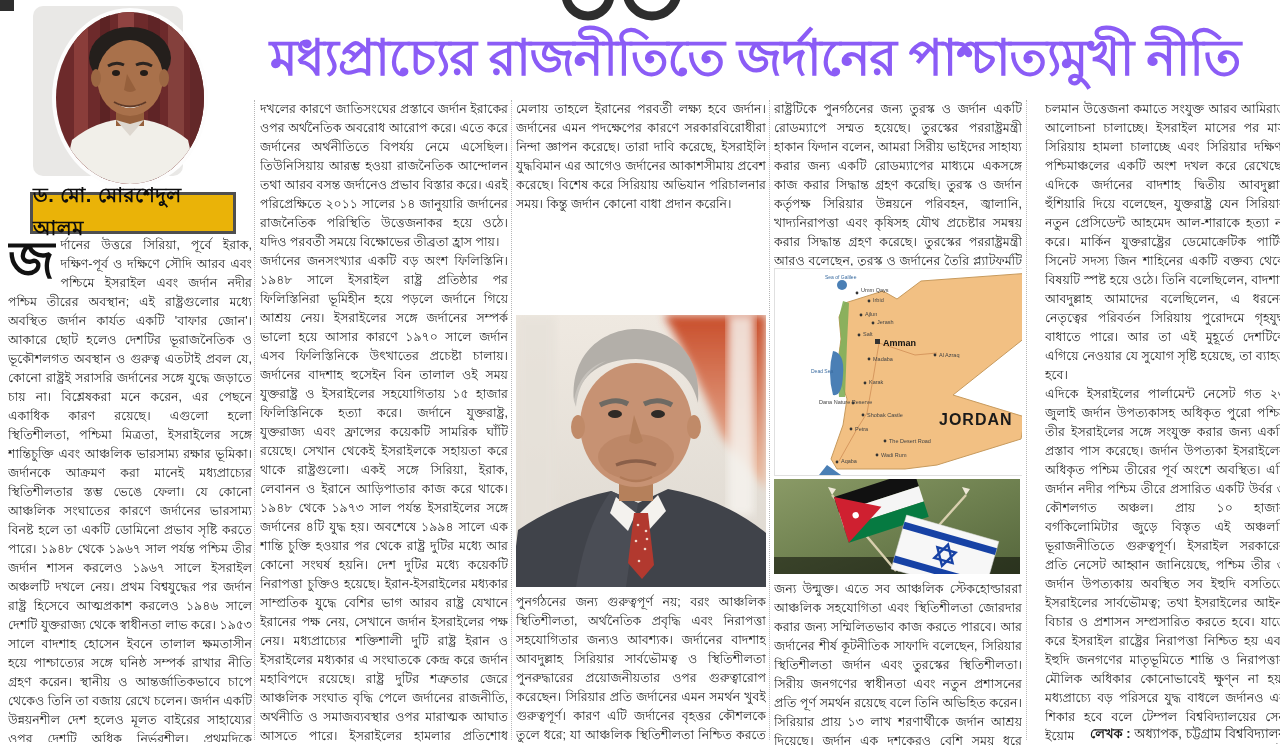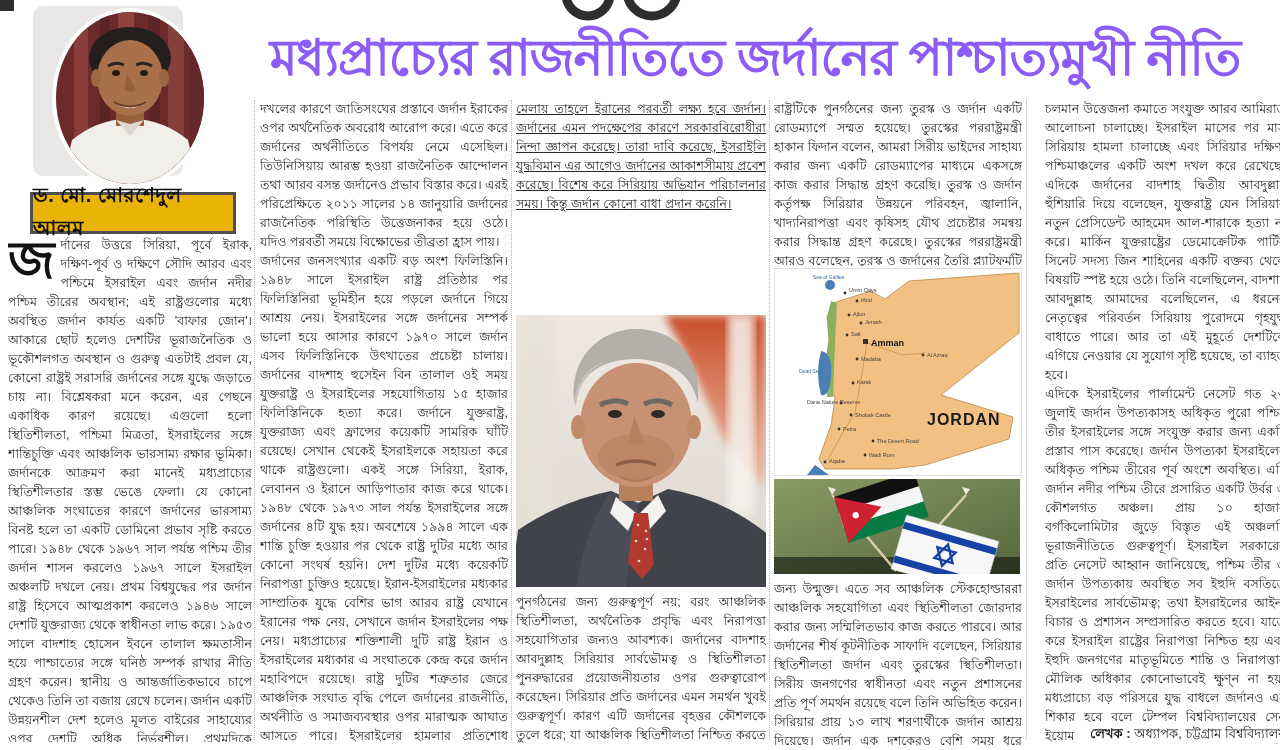--- a/index.html
+++ b/index.html
@@ -40,21 +40,21 @@
   .clip{overflow:hidden;}
   .dropcap{
     float:left;font-size:52px;line-height:44px;font-weight:bold;color:#111;
     padding:2px 6px 0 0;
   }
   .divider{position:absolute;top:100px;height:640px;width:0;border-left:1px dotted #b5b5b5;}
   #div1{left:254px;} #div2{left:511px;} #div3{left:769px;} #div4{left:1026px;}
   
   figure{margin:0;padding:0;}
   #king-figure{width:250px;height:272px;margin:4px 0 6px 0;}
-  #map-figure{width:248px;height:208px;margin:2px 0 0 0;background:#fff;border:1px solid #e0e0e0;box-sizing:border-box;}
+  #map-figure{width:248px;height:208px;margin:2px 0 0 0;background:#fff;border:1px solid #e0e0e0;box-sizing:border-box;padding-left:12px;}
   #flags-figure{width:248px;height:95px;margin:3px 0 6px 0;}
   svg{display:block;}
   
   #byline{
     position:absolute;right:0;bottom:2px;background:#fff;padding:2px 0 0 10px;
     font-size:13px;color:#1d1d1d;
   }
   #byline .b{font-weight:bold;}
 </style>
 </head>
@@ -108,21 +108,21 @@
   <span class="dropcap">জ</span>
   <p>র্দানের উত্তরে সিরিয়া, পূর্বে ইরাক, দক্ষিণ-পূর্ব ও দক্ষিণে সৌদি আরব এবং পশ্চিমে ইসরাইল এবং জর্দান নদীর পশ্চিম তীরের অবস্থান; এই রাষ্ট্রগুলোর মধ্যে অবস্থিত জর্দান কার্যত একটি 'বাফার জোন'। আকারে ছোট হলেও দেশটির ভূরাজনৈতিক ও ভূকৌশলগত অবস্থান ও গুরুত্ব এতটাই প্রবল যে, কোনো রাষ্ট্রই সরাসরি জর্দানের সঙ্গে যুদ্ধে জড়াতে চায় না। বিশ্লেষকরা মনে করেন, এর পেছনে একাধিক কারণ রয়েছে। এগুলো হলো স্থিতিশীলতা, পশ্চিমা মিত্রতা, ইসরাইলের সঙ্গে শান্তিচুক্তি এবং আঞ্চলিক ভারসাম্য রক্ষার ভূমিকা। জর্দানকে আক্রমণ করা মানেই মধ্যপ্রাচ্যের স্থিতিশীলতার স্তম্ভ ভেঙে ফেলা। যে কোনো আঞ্চলিক সংঘাতের কারণে জর্দানের ভারসাম্য বিনষ্ট হলে তা একটি ডোমিনো প্রভাব সৃষ্টি করতে পারে। ১৯৪৮ থেকে ১৯৬৭ সাল পর্যন্ত পশ্চিম তীর জর্দান শাসন করলেও ১৯৬৭ সালে ইসরাইল অঞ্চলটি দখলে নেয়। প্রথম বিশ্বযুদ্ধের পর জর্দান রাষ্ট্র হিসেবে আত্মপ্রকাশ করলেও ১৯৪৬ সালে দেশটি যুক্তরাজ্য থেকে স্বাধীনতা লাভ করে। ১৯৫৩ সালে বাদশাহ হোসেন ইবনে তালাল ক্ষমতাসীন হয়ে পাশ্চাত্যের সঙ্গে ঘনিষ্ঠ সম্পর্ক রাখার নীতি গ্রহণ করেন। স্থানীয় ও আন্তর্জাতিকভাবে চাপে থেকেও তিনি তা বজায় রেখে চলেন। জর্দান একটি উন্নয়নশীল দেশ হলেও মূলত বাইরের সাহায্যের ওপর দেশটি অধিক নির্ভরশীল। প্রথমদিকে যুক্তরাজ্যের অর্থনৈতিক সাহায্যের ওপর রাষ্ট্রটি নির্ভরশীল ছিল। পরবর্তী সময়ে অর্থাৎ ১৯৬৪ সাল থেকে যুক্তরাষ্ট্রের নিকট থেকে সহযোগিতা পেয়ে আসছে। ১৯৬৭ সালে সংঘটিত আরব-ইসরাইল যুদ্ধের পর থেকে পাশ্চাত্যের অন্যান্য দেশসহ সৌদি আরব, কুয়েত ও সংযুক্ত আরব আমিরাত জর্দানকে অর্থনৈতিক সহযোগিতা দিয়ে আসছে। ইরান-ইরাক যুদ্ধের সময় (১৯৮০-১৯৯০) জর্দানের বন্দর আকাবা ইরাকের জন্য সুবিধাজনক হওয়ায় এই সুযোগটি জর্দান গ্রহণ করে। আবার ইরাক কর্তৃক কুয়েত</p>
 </div>
 
 <div class="col" id="col2">
   <p>দখলের কারণে জাতিসংঘের প্রস্তাবে জর্দান ইরাকের ওপর অর্থনৈতিক অবরোধ আরোপ করে। এতে করে জর্দানের অর্থনীতিতে বিপর্যয় নেমে এসেছিল। তিউনিসিয়ায় আরম্ভ হওয়া রাজনৈতিক আন্দোলন তথা আরব বসন্ত জর্দানেও প্রভাব বিস্তার করে। এরই পরিপ্রেক্ষিতে ২০১১ সালের ১৪ জানুয়ারি জর্দানের রাজনৈতিক পরিস্থিতি উত্তেজনাকর হয়ে ওঠে। যদিও পরবর্তী সময়ে বিক্ষোভের তীব্রতা হ্রাস পায়।</p>
   <p>জর্দানের জনসংখ্যার একটি বড় অংশ ফিলিস্তিনি। ১৯৪৮ সালে ইসরাইল রাষ্ট্র প্রতিষ্ঠার পর ফিলিস্তিনিরা ভূমিহীন হয়ে পড়লে জর্দানে গিয়ে আশ্রয় নেয়। ইসরাইলের সঙ্গে জর্দানের সম্পর্ক ভালো হয়ে আসার কারণে ১৯৭০ সালে জর্দান এসব ফিলিস্তিনিকে উৎখাতের প্রচেষ্টা চালায়। জর্দানের বাদশাহ হুসেইন বিন তালাল ওই সময় যুক্তরাষ্ট্র ও ইসরাইলের সহযোগিতায় ১৫ হাজার ফিলিস্তিনিকে হত্যা করে। জর্দানে যুক্তরাষ্ট্র, যুক্তরাজ্য এবং ফ্রান্সের কয়েকটি সামরিক ঘাঁটি রয়েছে। সেখান থেকেই ইসরাইলকে সহায়তা করে থাকে রাষ্ট্রগুলো। একই সঙ্গে সিরিয়া, ইরাক, লেবানন ও ইরানে আড়িপাতার কাজ করে থাকে। ১৯৪৮ থেকে ১৯৭৩ সাল পর্যন্ত ইসরাইলের সঙ্গে জর্দানের ৪টি যুদ্ধ হয়। অবশেষে ১৯৯৪ সালে এক শান্তি চুক্তি হওয়ার পর থেকে রাষ্ট্র দুটির মধ্যে আর কোনো সংঘর্ষ হয়নি। দেশ দুটির মধ্যে কয়েকটি নিরাপত্তা চুক্তিও হয়েছে। ইরান-ইসরাইলের মধ্যকার সাম্প্রতিক যুদ্ধে বেশির ভাগ আরব রাষ্ট্র যেখানে ইরানের পক্ষ নেয়, সেখানে জর্দান ইসরাইলের পক্ষ নেয়। মধ্যপ্রাচ্যের শক্তিশালী দুটি রাষ্ট্র ইরান ও ইসরাইলের মধ্যকার এ সংঘাতকে কেন্দ্র করে জর্দান মহাবিপদে রয়েছে। রাষ্ট্র দুটির শত্রুতার জেরে আঞ্চলিক সংঘাত বৃদ্ধি পেলে জর্দানের রাজনীতি, অর্থনীতি ও সমাজব্যবস্থার ওপর মারাত্মক আঘাত আসতে পারে। ইসরাইলের হামলার প্রতিশোধ গ্রহণের জন্য ইরানের পাল্টা ড্রোন ও ক্ষেপণাস্ত্র হামলায় জর্দানের আকাশপথ দিয়ে যাওয়ার সময় ইরানের ক্ষেপণাস্ত্রগুলো ধ্বংস করে দেওয়া হয়। জর্দান সরকার এক বিবৃতিতে জানিয়েছে, আত্মরক্ষার জন্য তারা এমন উদ্যোগ গ্রহণ করেছে। আর জর্দানের পররাষ্ট্রমন্ত্রী বলেছেন, ইরানি হোক আর ইসরাইল, জর্দানের আকাশসীমায় প্রবেশ করা যে কোনো ক্ষেপণাস্ত্র বা ড্রোন প্রতিহত করা হবে। এর ফলে জর্দানে সরকারবিরোধী বিক্ষোভ প্রদর্শিত হয়। জর্দানের এমন পদক্ষেপের কারণে ইরান জর্দানের গতিবিধি পর্যবেক্ষণ করার সিদ্ধান্ত নিয়েছে। জর্দান যদি ইসরাইলের সঙ্গে হাত</p>
 </div>
 
 <div class="col" id="col3">
-  <div class="clip" style="height:211px;text-decoration:underline;">
+  <div class="clip" style="height:211px;">
     <p>মেলায় তাহলে ইরানের পরবর্তী লক্ষ্য হবে জর্দান। জর্দানের এমন পদক্ষেপের কারণে সরকারবিরোধীরা নিন্দা জ্ঞাপন করেছে। তারা দাবি করেছে, ইসরাইলি যুদ্ধবিমান এর আগেও জর্দানের আকাশসীমায় প্রবেশ করেছে। বিশেষ করে সিরিয়ায় অভিযান পরিচালনার সময়। কিন্তু জর্দান কোনো বাধা প্রদান করেনি।</p>
   </div>
   <figure id="king-figure">
     <svg width="250" height="272" viewBox="0 0 250 272">
       <defs>
         <linearGradient id="bgL" x1="0" y1="0" x2="0" y2="1">
           <stop offset="0" stop-color="#efe9e1"></stop>
             <stop offset="1" stop-color="#ddd8d0"></stop>
         </linearGradient>
         <linearGradient id="bgO" x1="0" y1="0" x2="0" y2="1">

